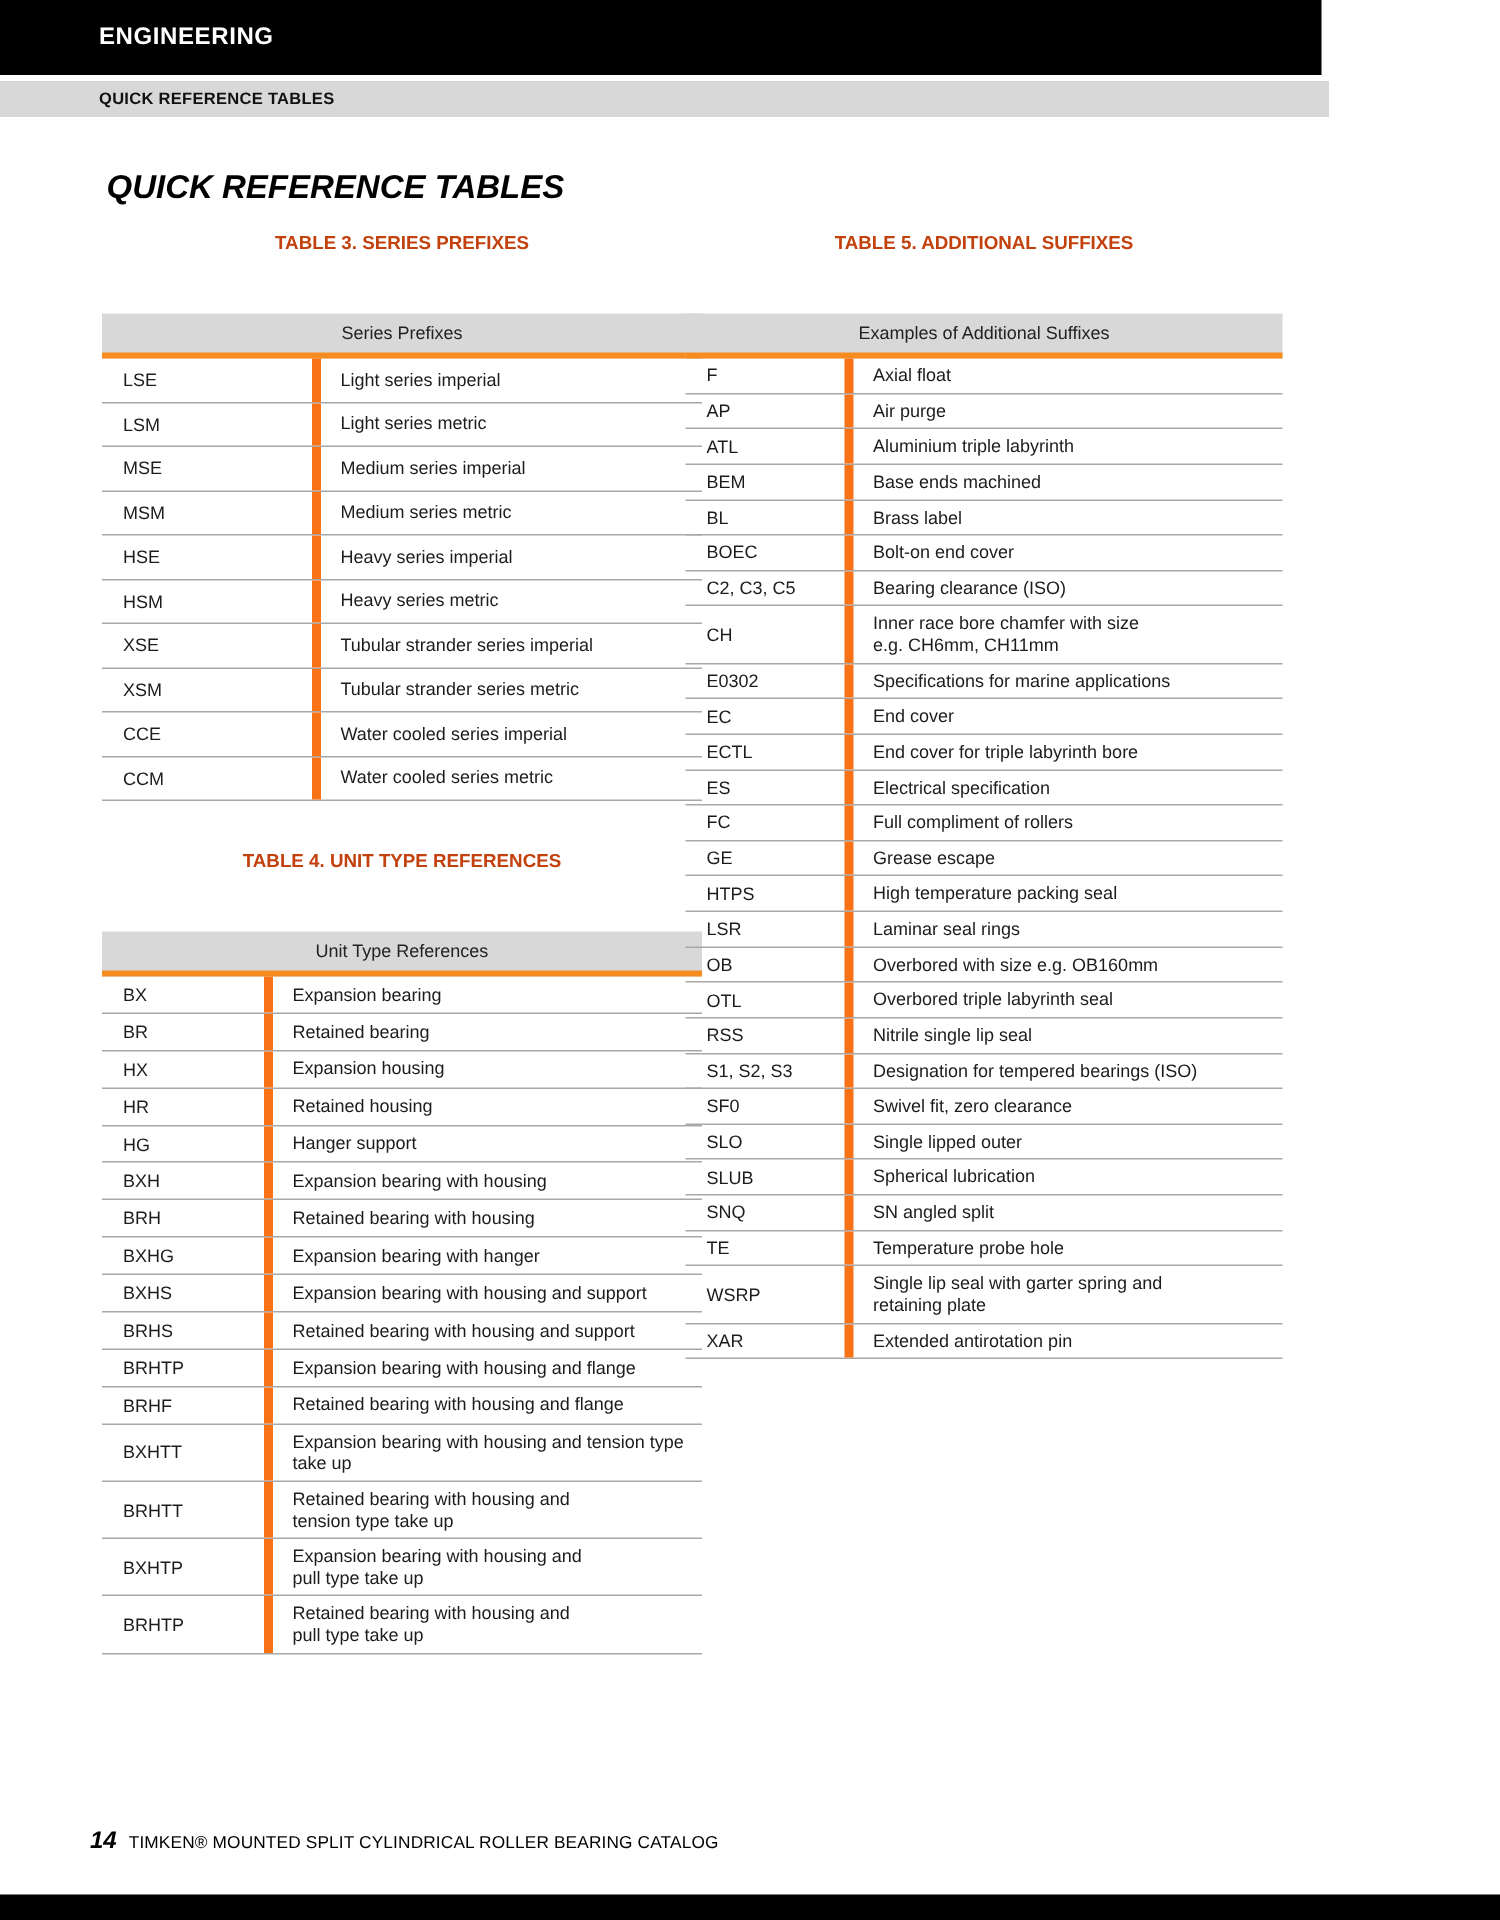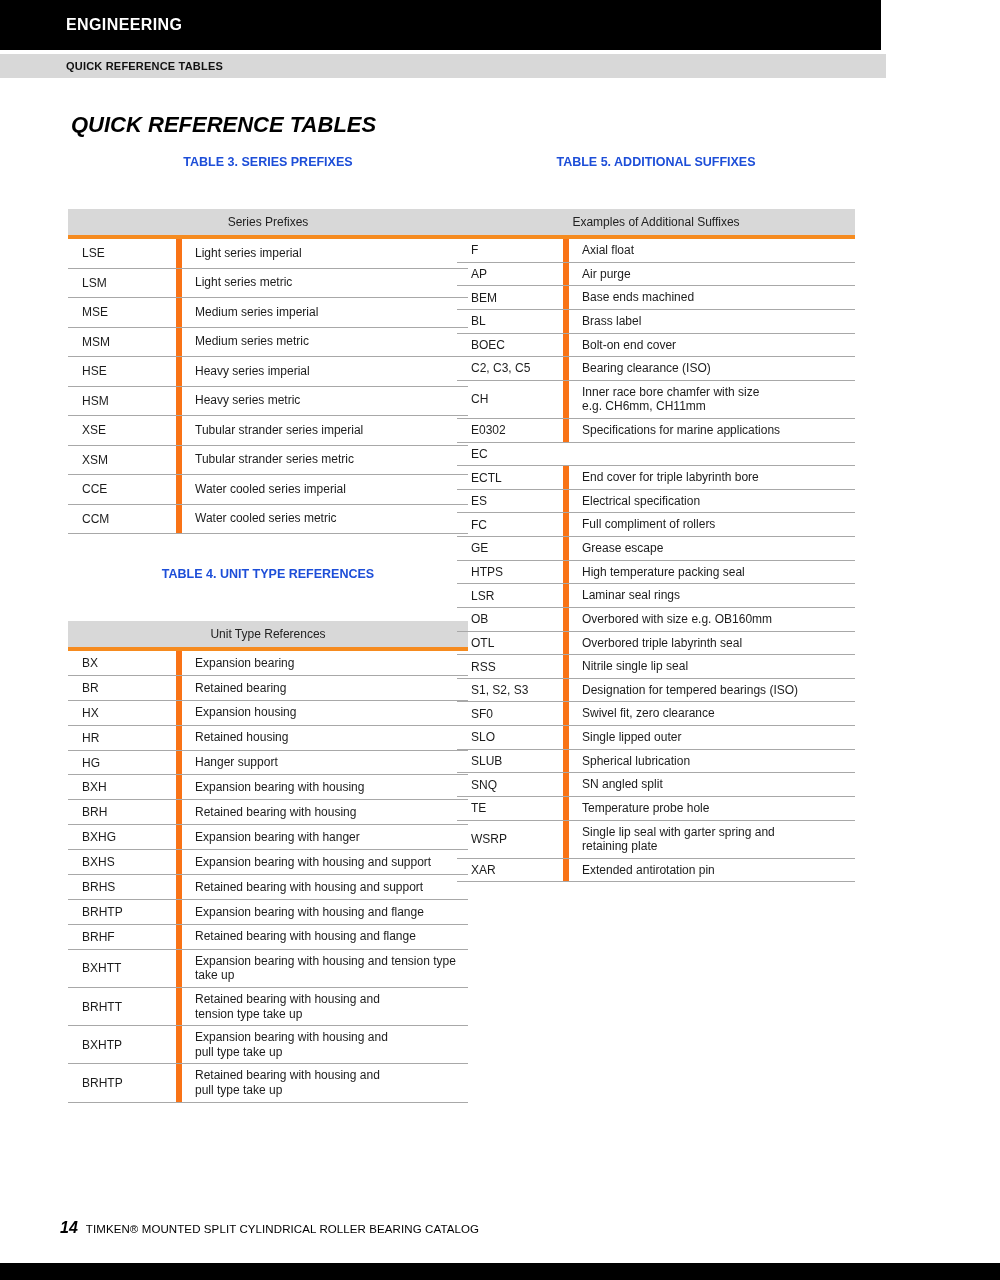--- a/index.html
+++ b/index.html
@@ -18,29 +18,29 @@
   
   .page-title { position:absolute; left:71px; top:112px; font-size:22px; font-style:italic;
                 font-weight:bold; color:#000000; }
 
   
   .col-left  { position:absolute; left:68px;  top:155px; width:400px; }
   .col-right { position:absolute; left:457px; top:155px; width:398px; }
 
   
   .tbl-block + .tbl-block { margin-top:33px; }
-  .tbl-title { text-align:center; font-weight:bold; font-size:12.5px; color:#1d4ed8; margin-bottom:11px; }
+  .tbl-title { text-align:center; font-weight:bold; font-size:12.5px; color:#c2410c; margin-bottom:11px; }
   .tbl-head  { height:30px; background:#d8d8d8; display:flex; align-items:center; justify-content:center;
                font-size:12px; color:#222222; border-bottom:4px solid #f68b1f;margin-top:40px; }
   .tbl-row   { display:flex; border-bottom:1px solid #a8a8a8; }
   .cell      { font-size:12px; color:#1c1c1c; }
   .cell.code { flex:0 0 108px; width:108px; padding:4px 6px 4px 14px; display:flex; align-items:center; }
   .cell.desc { flex:1; border-left:6px solid #f97316; padding:4px 8px 4px 13px;
                display:flex; align-items:center; white-space:pre-line; line-height:1.22; }
-  .t3 .tbl-row { min-height:29.5px; }
+  .t3 .tbl-row { min-height:29.5px;gap:32px; }
   .t4 .tbl-row { min-height:24.9px; }
   .t5 .tbl-row { min-height:23.6px; }
   .t5 .cell.code { flex:0 0 106px; width:106px; }
 
   
   .footer { position:absolute; left:60px; top:1219px; display:flex; align-items:baseline; gap:8px; }
   .footer .pgnum { font-weight:bold; font-size:16px; color:#000;font-style:italic; }
   .footer .ftext { font-weight:normal; font-size:11.5px; color:#000; letter-spacing:.1px; }
   .bottom-bar { position:absolute; left:0; top:1263px; width:1000px; height:17px; background:#000000; }
 </style>
@@ -189,20 +189,24 @@
         <div class="tbl-body">
           <div class="tbl-row">
             <div class="cell code">F</div>
             <div class="cell desc">Axial float</div>
           </div>
           <div class="tbl-row">
             <div class="cell code">AP</div>
             <div class="cell desc">Air purge</div>
           </div>
           <div class="tbl-row">
+            <div class="cell code">ATL</div>
+            <div class="cell desc">Aluminium triple labyrinth</div>
+          </div>
+          <div class="tbl-row">
             <div class="cell code">BEM</div>
             <div class="cell desc">Base ends machined</div>
           </div>
           <div class="tbl-row">
             <div class="cell code">BL</div>
             <div class="cell desc">Brass label</div>
           </div>
           <div class="tbl-row">
             <div class="cell code">BOEC</div>
             <div class="cell desc">Bolt-on end cover</div>
@@ -215,20 +219,21 @@
             <div class="cell code">CH</div>
             <div class="cell desc">Inner race bore chamfer with size
 e.g. CH6mm, CH11mm</div>
           </div>
           <div class="tbl-row">
             <div class="cell code">E0302</div>
             <div class="cell desc">Specifications for marine applications</div>
           </div>
           <div class="tbl-row">
             <div class="cell code">EC</div>
+            <div class="cell desc">End cover</div>
           </div>
           <div class="tbl-row">
             <div class="cell code">ECTL</div>
             <div class="cell desc">End cover for triple labyrinth bore</div>
           </div>
           <div class="tbl-row">
             <div class="cell code">ES</div>
             <div class="cell desc">Electrical specification</div>
           </div>
           <div class="tbl-row">

